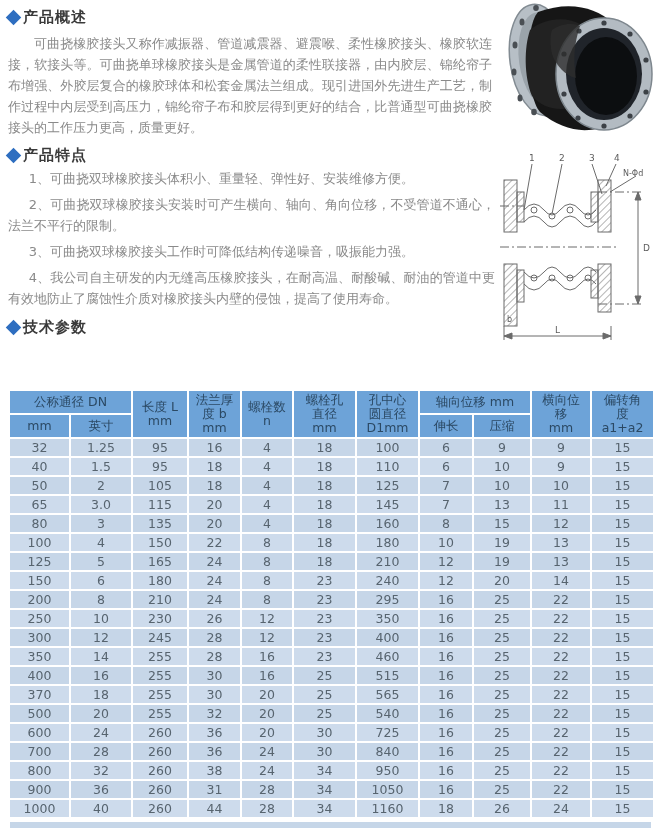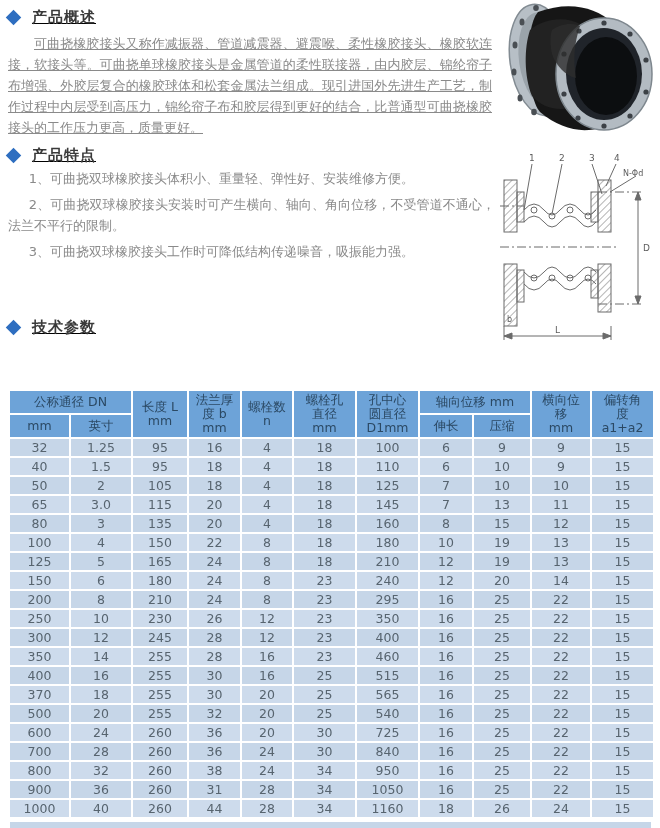--- a/index.html
+++ b/index.html
@@ -1,30 +1,30 @@
 <!DOCTYPE html>
 <html><head>
 <meta charset="utf-8">
 <style>
   html,body{margin:0;padding:0;background:#fff;}
   .page{
     position:relative;width:660px;height:828px;background:#fff;overflow:hidden;
     font-family:"DejaVu Sans","Liberation Sans",sans-serif;
   }
   
-  .section-heading{position:absolute;left:8px;display:flex;align-items:center;gap:13px;text-decoration:underline;}
+  .section-heading{position:absolute;left:8px;display:flex;align-items:center;gap:4px;}
   .diamond{width:11px;height:11px;background:#2e6ec0;transform:rotate(45deg);flex:0 0 auto;}
   .heading-text{font-size:15px;font-weight:bold;color:#3a3a3a;letter-spacing:1px;}
   #h-overview{top:8px;}
   #h-features{top:146px;}
   #h-specs{top:318px;text-align:center;}
   
   .overview-para{
     position:absolute;top:33px;left:8px;width:484px;margin:0;
-    font-size:13px;line-height:21px;color:#8a8a8a;text-indent:2em;text-align:justify;text-decoration:underline;
+    font-size:13px;line-height:21px;color:#8a8a8a;text-indent:2em;text-align:justify;
   }
   .features-list{position:absolute;top:168px;left:8px;width:487px;}
   .feature-item{
     margin:0 0 5px 0;font-size:13px;line-height:21px;color:#8a8a8a;
     text-indent:1.6em;text-align:justify;
   }
   
   .photo-wrap{position:absolute;top:0;right:2px;width:158px;height:140px;}
   
   .drawing-wrap{position:absolute;top:148px;left:494px;width:162px;height:198px;}
@@ -98,20 +98,21 @@
 
   <div class="section-heading" id="h-features">
     <span class="diamond"></span>
     <span class="heading-text">产品特点</span>
   </div>
 
   <div class="features-list">
       <p class="feature-item">1、可曲挠双球橡胶接头体积小、重量轻、弹性好、安装维修方便。</p>
       <p class="feature-item">2、可曲挠双球橡胶接头安装时可产生横向、轴向、角向位移，不受管道不通心，法兰不平行的限制。</p>
       <p class="feature-item">3、可曲挠双球橡胶接头工作时可降低结构传递噪音，吸振能力强。</p>
+      <p class="feature-item">4、我公司自主研发的内无缝高压橡胶接头，在耐高温、耐酸碱、耐油的管道中更有效地防止了腐蚀性介质对橡胶接头内壁的侵蚀，提高了使用寿命。</p>
     </div>
 
   <div class="drawing-wrap">
     <svg width="162" height="198" viewBox="0 0 162 198">
       <defs>
         <pattern id="hatch" width="5" height="5" patternTransform="rotate(45)" patternUnits="userSpaceOnUse">
           <line x1="0" y1="0" x2="0" y2="5" stroke="#6b6b6b" stroke-width="1"></line>
         </pattern>
       </defs>
       <g stroke="#6b6b6b" stroke-width="1" fill="none">

